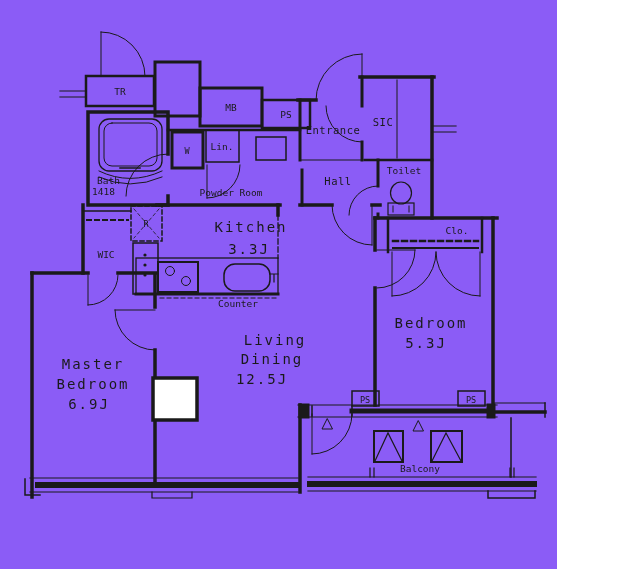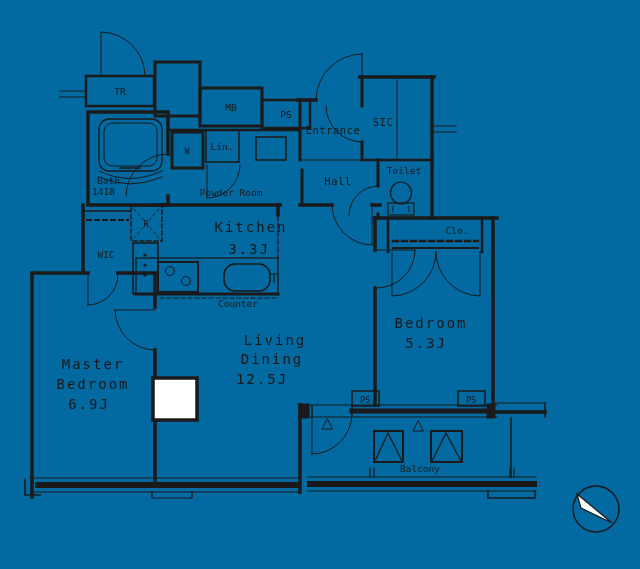--- a/index.html
+++ b/index.html
@@ -1,16 +1,16 @@
 <!DOCTYPE html>
 <html><head>
 <meta charset="utf-8">
 <style>
   html,body{margin:0;padding:0;background:#ffffff;}
-  .stage{position:relative;width:640px;height:569px;background:#0369a1;overflow:hidden;
+  .stage{position:relative;width:557px;height:569px;background:#8b5cf6;overflow:hidden;
          font-family:"DejaVu Sans Mono", monospace;}
   svg text{fill:#1a1a1a;font-family:"DejaVu Sans Mono", monospace;}
   .lbl-big{font-size:14px;letter-spacing:2px;}
   .lbl-med{font-size:10.5px;letter-spacing:0.5px;}
   .lbl-sm{font-size:9.5px;}
   .lbl-xs{font-size:8.5px;}
 </style>
 </head>
 <body>
 

